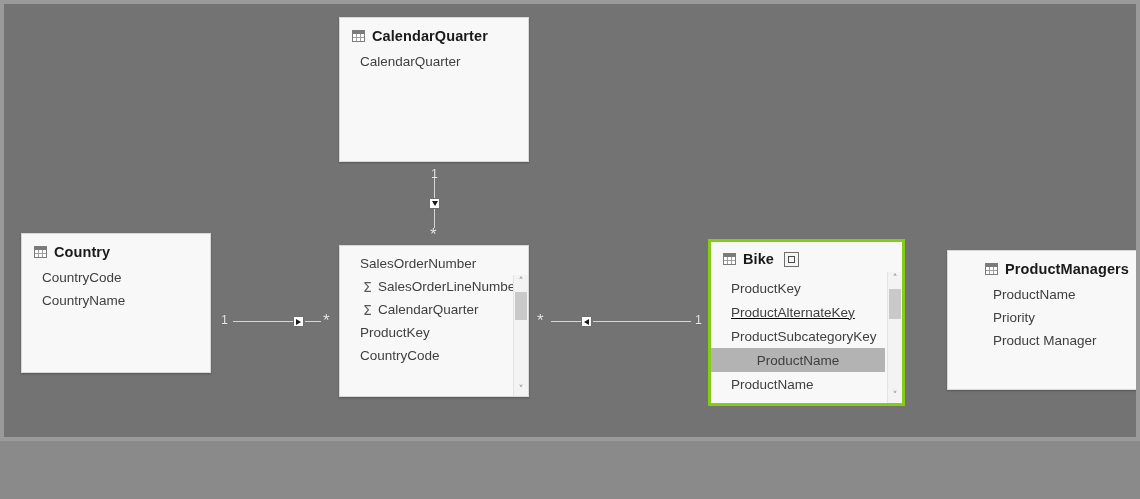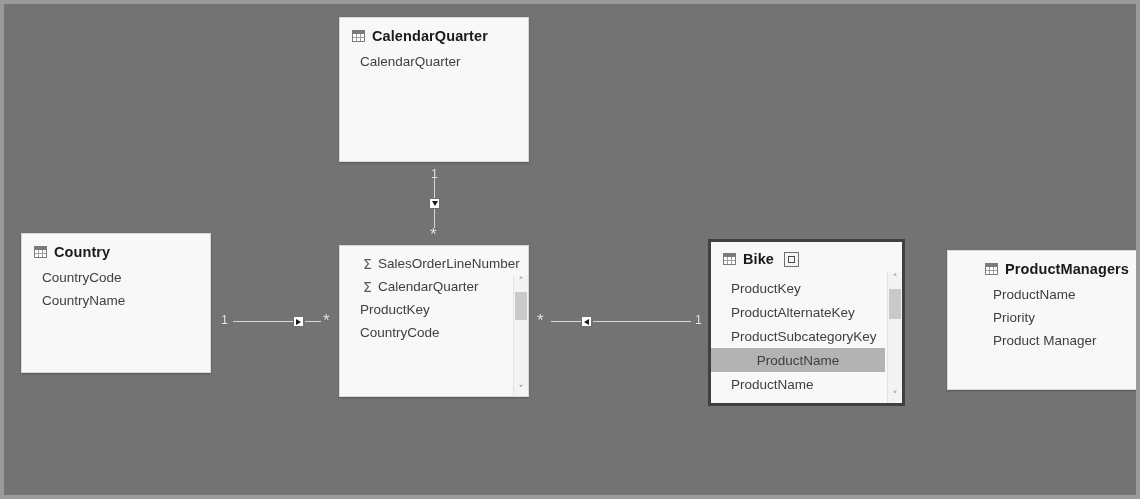--- a/index.html
+++ b/index.html
@@ -12,38 +12,38 @@
     height: 499px;
     overflow: hidden;
     font-family: "Liberation Sans", sans-serif;
     background: #8a8a8a;
   }
 
   
   #canvas {
     position: relative;
     width: 1140px;
-    height: 499px;
+    height: 441px;
     box-sizing: border-box;
     background: #737373;
     border: 4px solid #9a9a9a;
     overflow: hidden;
   }
 
   
   .table-card {
     position: absolute;
     box-sizing: border-box;
     background: #f8f8f8;
     border: 1px solid #d8d8d8;
     box-shadow: 0 1px 2px rgba(0,0,0,0.25);
     overflow: hidden;
   }
   .table-card.selected {
-    border: 3px solid #404040;
+    border: 3px solid #84cc16;
     box-shadow: none;
   }
 
   .card-header {
     display: flex;
     align-items: center;
     gap: 7px;
     padding: 10px 0 0 12px;
     height: 26px;
     box-sizing: border-box;
@@ -248,20 +248,23 @@
         <span class="field-name">CountryCode</span>
       </div>
       <div class="field-row">
         <span class="field-name">CountryName</span>
       </div>
     </div>
   </div>
 
   <div class="table-card" style="left:335px; top:241px; width:190px; height:152px;">
     <div class="field-list">
+      <div class="field-row">
+        <span class="field-name">SalesOrderNumber</span>
+      </div>
       <div class="field-row has-sigma">
         <span class="sigma">Σ</span>
         <span class="field-name">SalesOrderLineNumber</span>
       </div>
       <div class="field-row has-sigma">
         <span class="sigma">Σ</span>
         <span class="field-name">CalendarQuarter</span>
       </div>
       <div class="field-row">
         <span class="field-name">ProductKey</span>
@@ -280,21 +283,21 @@
   <div class="table-card selected" style="left:704px; top:235px; width:197px; height:167px;">
     <div class="card-header" style="padding-top:8px;">
       <span class="tbl-icon"></span>
       <span class="card-title">Bike</span>
       <span class="expand-icon"></span>
     </div>
     <div class="field-list" style="margin-top:8px;">
       <div class="field-row" style="height:24px;">
         <span class="field-name">ProductKey</span>
       </div>
-      <div class="field-row" style="height:24px;">
+      <div class="field-row" style="height:24px;text-decoration:underline;">
         <span class="field-name">ProductAlternateKey</span>
       </div>
       <div class="field-row" style="height:24px;text-align:right;">
         <span class="field-name">ProductSubcategoryKey</span>
       </div>
       <div class="field-row selected" style="height:24px; padding-left:0; justify-content:center; width:174px;">
         <span class="field-name">ProductName</span>
       </div>
       <div class="field-row" style="height:24px;">
         <span class="field-name">ProductName</span>

